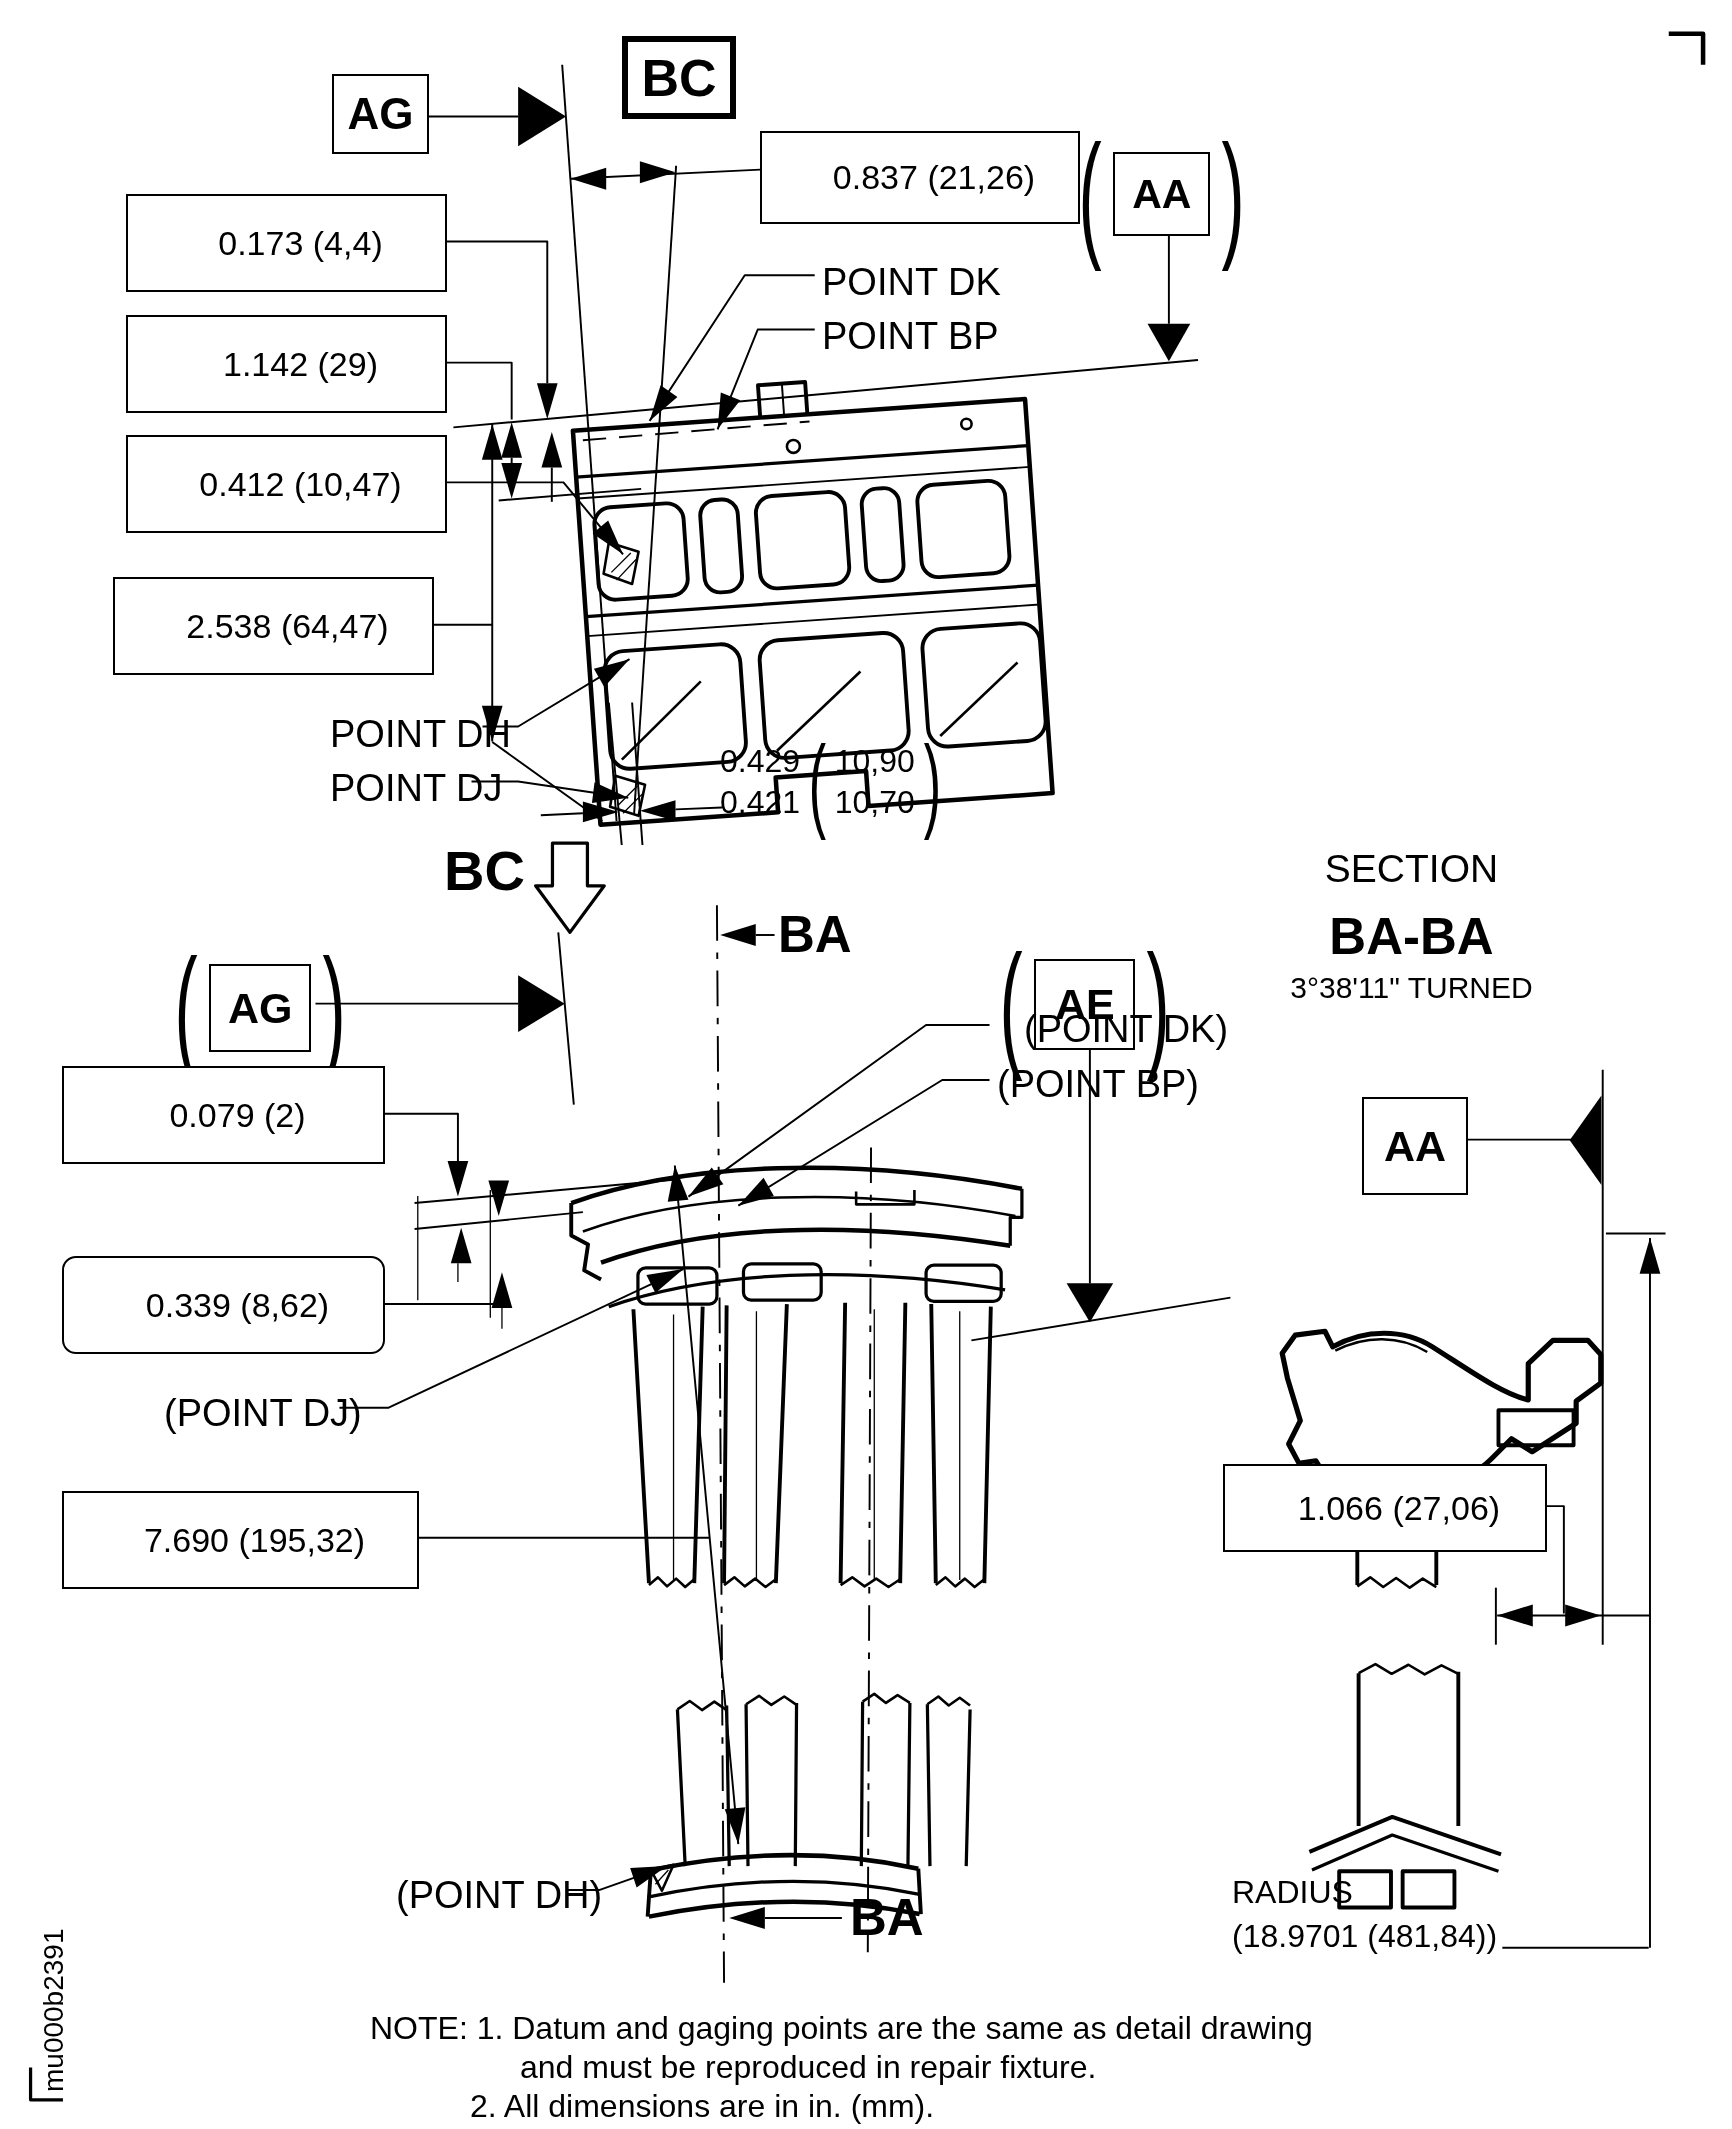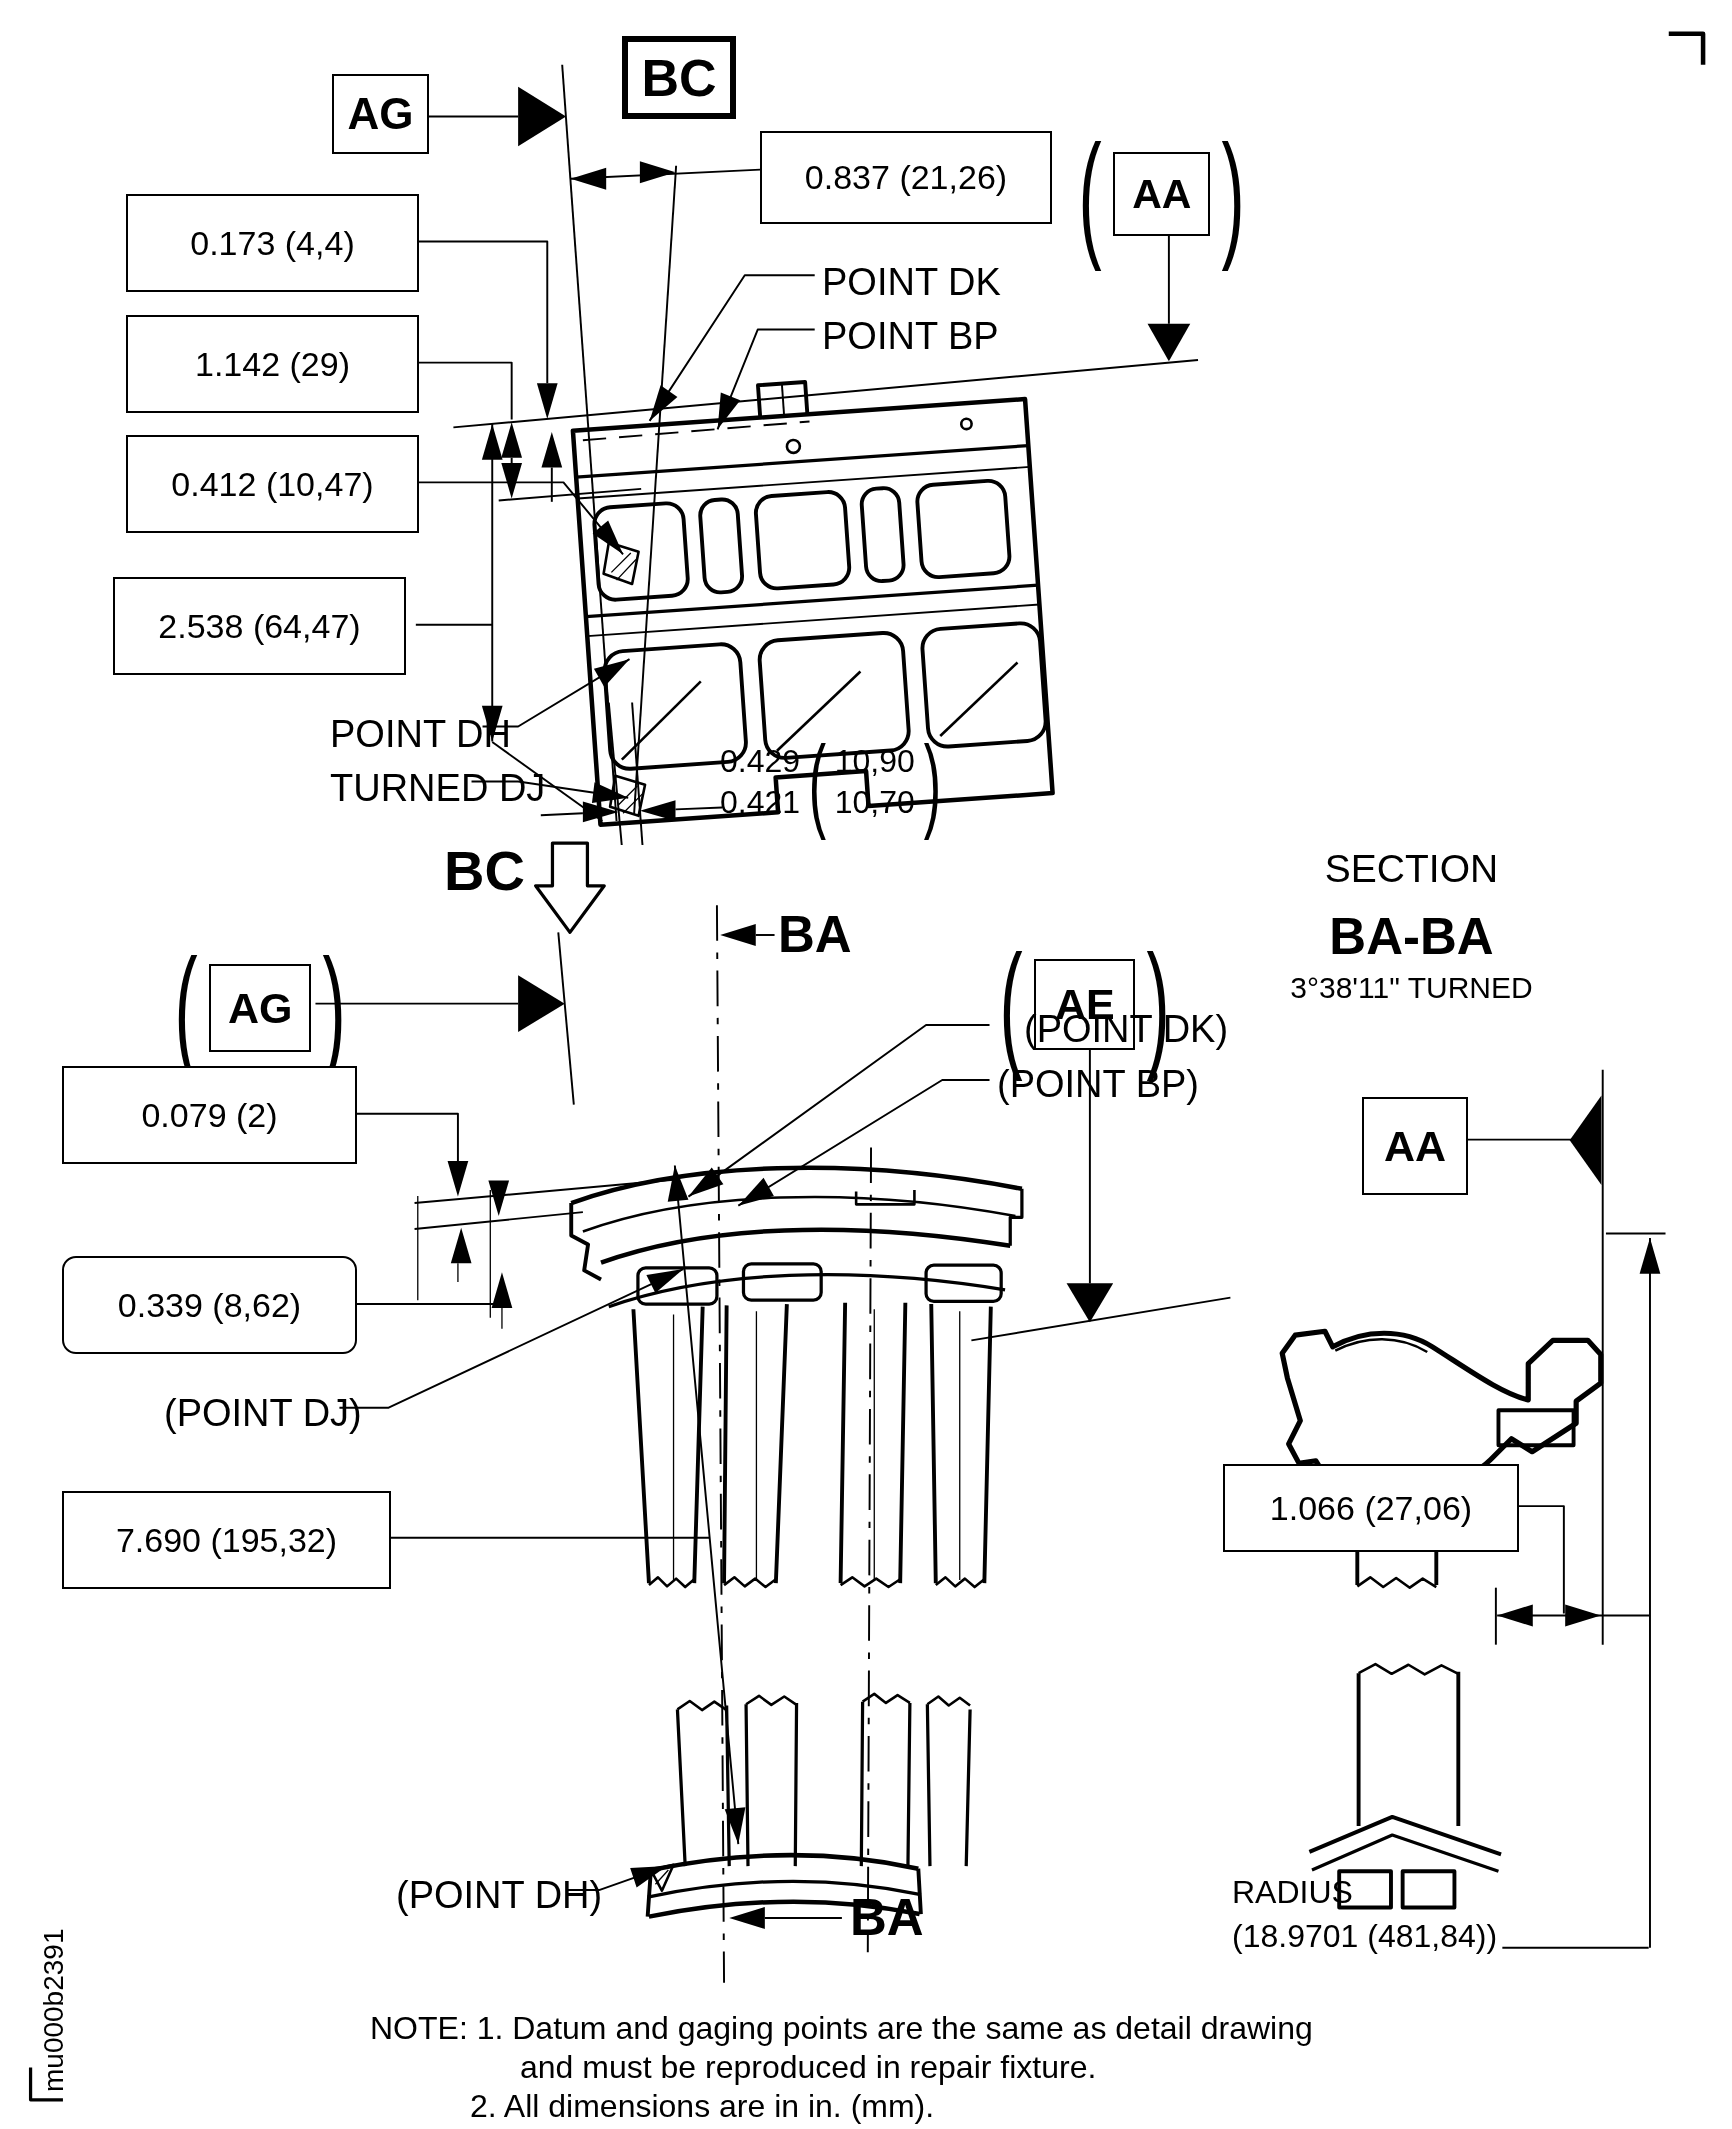--- a/index.html
+++ b/index.html
@@ -2,21 +2,21 @@
 <html style="font-size:10.4px"><head>
 <meta charset="utf-8">
 <style>
   html,body{margin:0;padding:0;background:#fff;}
   #sheet{position:relative;width:1733px;height:2129px;background:#ffffff;
          font-family:"Liberation Sans",sans-serif;color:#000;overflow:hidden;}
   #lines{position:absolute;left:0;top:0;}
   .abs{position:absolute;}
   .dim-box{position:absolute;border:2.6px solid #000;background:#fff;
            display:flex;align-items:center;justify-content:center;
-           font-size:34px;white-space:nowrap;}
+           font-size:34px;white-space:nowrap;padding-left:28px;}
   .datum-box{border:2.6px solid #000;background:#fff;display:flex;align-items:center;
              justify-content:center;font-weight:bold;}
   .lbl{position:absolute;font-size:38px;white-space:nowrap;}
   .big{font-weight:bold;}
   .row{display:flex;align-items:center;}
   .paren{display:inline-block;font-size:139px;font-weight:400;transform:scaleX(.5);line-height:.95;}
   .paren-sm{display:inline-block;font-size:104px;font-weight:400;transform:scaleX(.5);line-height:.95;}
   .num{font-size:32px;line-height:41px;}
   .sec-title{position:absolute;text-align:center;}
   .note-line{white-space:nowrap;font-size:32px;line-height:39px;}
@@ -242,21 +242,21 @@
 
 <div class="lbl" style="left:822px;top:261px;">POINT DK</div>
 <div class="lbl" style="left:822px;top:315px;">POINT BP</div>
 
 <div class="dim-box" style="left:126px;top:194px;width:289px;height:94px;">0.173 (4,4)</div>
 <div class="dim-box" style="left:126px;top:315px;width:289px;height:94px;">1.142 (29)</div>
 <div class="dim-box" style="left:126px;top:435px;width:289px;height:94px;">0.412 (10,47)</div>
 <div class="dim-box" style="left:113px;top:577px;width:289px;height:94px;">2.538 (64,47)</div>
 
 <div class="lbl" style="left:330px;top:713px;">POINT DH</div>
-<div class="lbl" style="left:330px;top:767px;">TURNED DJ</div>
+<div class="lbl" style="left:330px;top:767px;">POINT DJ</div>
 
 <div class="row abs" style="left:720px;top:733px;">
   <div style="text-align:right;">
     <div class="num">0.429</div>
     <div class="num">0.421</div>
   </div>
   <span class="paren-sm">(</span>
   <div>
     <div class="num">10,90</div>
     <div class="num">10,70</div>

